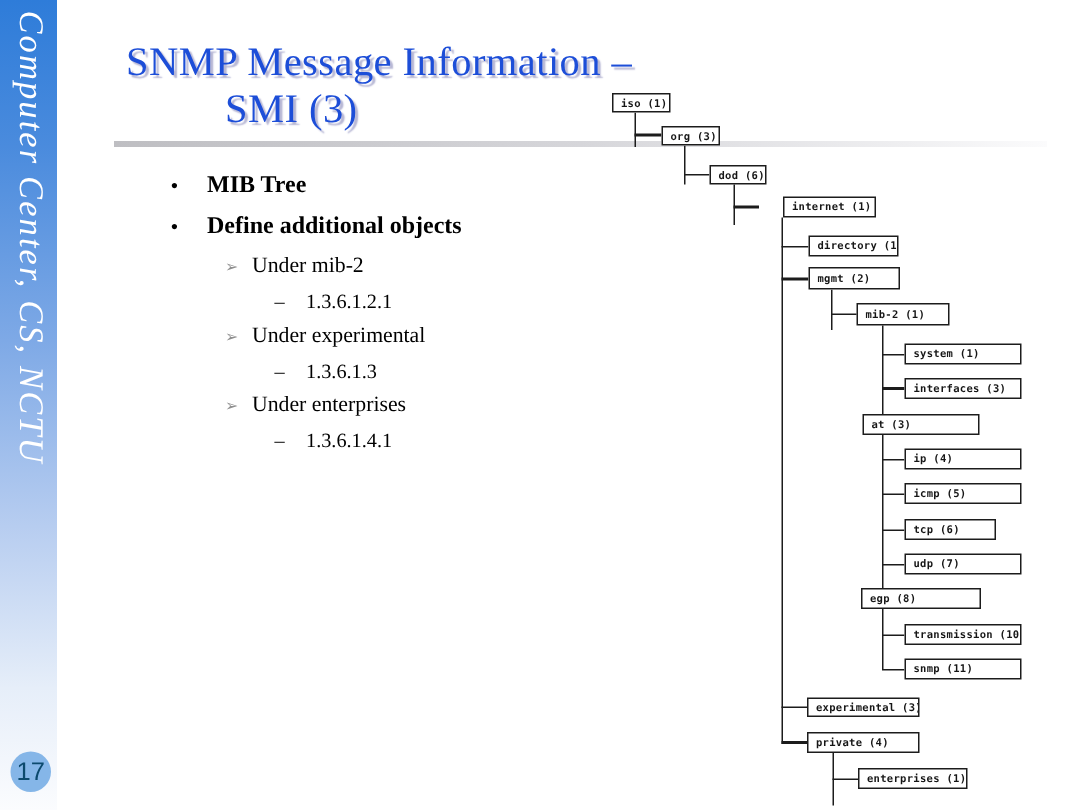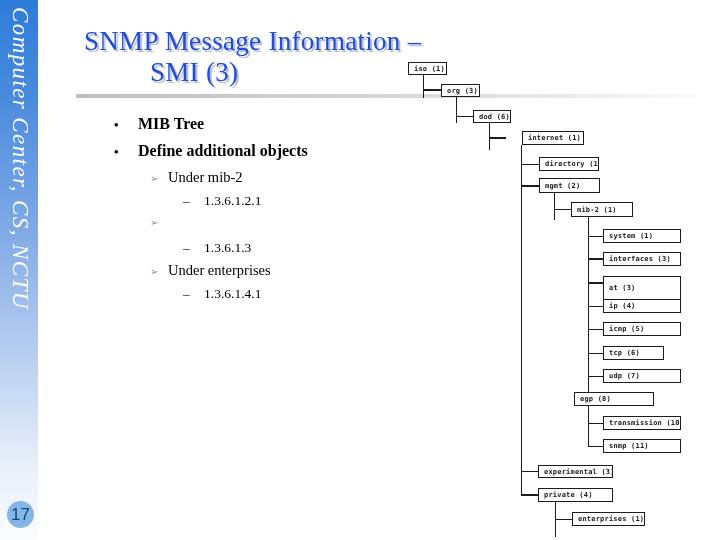--- a/index.html
+++ b/index.html
@@ -87,20 +87,21 @@
 <div class="row l2" style="left:150px; top:169px;">
   <span class="mk">➢</span>
   <span>Under mib-2</span>
 </div>
 <div class="row l3" style="left:183px; top:193px;">
   <span class="mk">–</span>
   <span>1.3.6.1.2.1</span>
 </div>
 <div class="row l2" style="left:150px; top:216px;">
   <span class="mk">➢</span>
+  <span>Under experimental</span>
 </div>
 <div class="row l3" style="left:183px; top:240px;">
   <span class="mk">–</span>
   <span>1.3.6.1.3</span>
 </div>
 <div class="row l2" style="left:150px; top:262px;">
   <span class="mk">➢</span>
   <span>Under enterprises</span>
 </div>
 <div class="row l3" style="left:183px; top:286px;">
@@ -139,21 +140,21 @@
 
   <div class="node" style="left:408px; top:62px;  width:39px; height:13px;">iso (1)</div>
   <div class="node" style="left:441px; top:84px;  width:39px; height:13px;">org (3)</div>
   <div class="node" style="left:473px; top:110px; width:38px; height:13px;">dod (6)</div>
   <div class="node" style="left:506px; top:131px; width:62px; height:14px;margin-left:16px;">internet (1)</div>
   <div class="node" style="left:539px; top:157px; width:60px; height:14px;">directory (1)</div>
   <div class="node" style="left:539px; top:178px; width:61px; height:15px;">mgmt (2)</div>
   <div class="node" style="left:571px; top:202px; width:62px; height:15px;">mib-2 (1)</div>
   <div class="node" style="left:603px; top:229px; width:78px; height:14px;">system (1)</div>
   <div class="node" style="left:603px; top:252px; width:78px; height:14px;">interfaces (3)</div>
-  <div class="node" style="left:603px; top:276px; width:78px; height:24px;">at (3)</div>
+  <div class="node" style="left:575px; top:276px; width:78px; height:14px;">at (3)</div>
   <div class="node" style="left:603px; top:299px; width:78px; height:14px;">ip (4)</div>
   <div class="node" style="left:603px; top:322px; width:78px; height:14px;">icmp (5)</div>
   <div class="node" style="left:603px; top:346px; width:61px; height:14px;">tcp (6)</div>
   <div class="node" style="left:603px; top:369px; width:78px; height:14px;">udp (7)</div>
   <div class="node" style="left:574px; top:392px; width:80px; height:14px;">egp (8)</div>
   <div class="node" style="left:603px; top:416px; width:78px; height:14px;">transmission (10)</div>
   <div class="node" style="left:603px; top:439px; width:78px; height:14px;">snmp (11)</div>
   <div class="node" style="left:538px; top:465px; width:75px; height:13px;">experimental (3)</div>
   <div class="node" style="left:538px; top:488px; width:75px; height:14px;">private (4)</div>
   <div class="node" style="left:572px; top:512px; width:73px; height:14px;">enterprises (1)</div>

